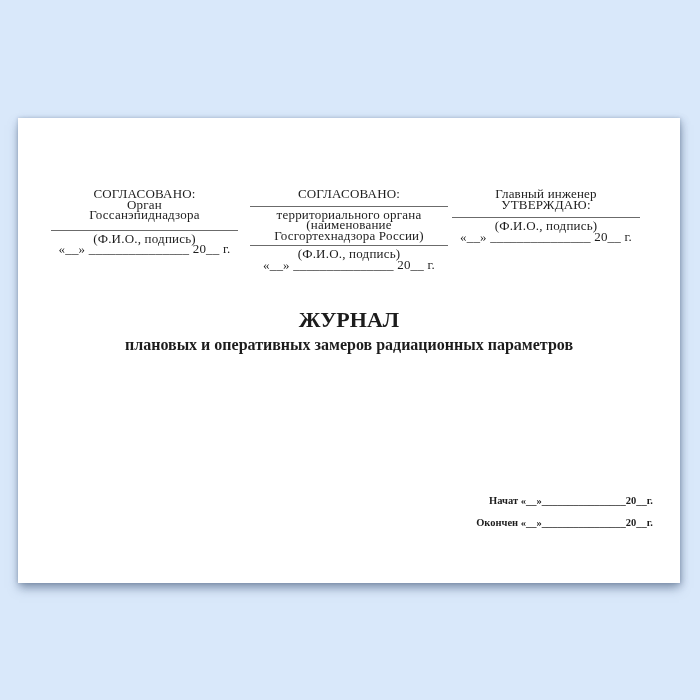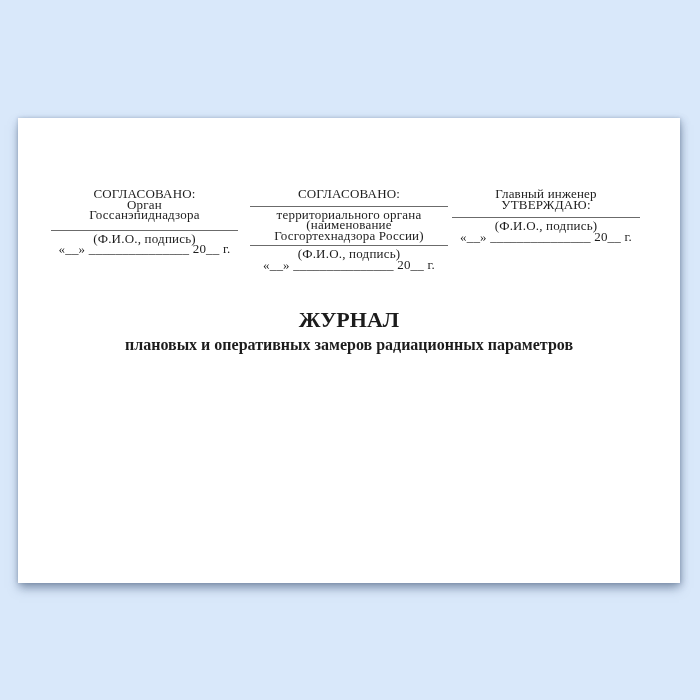--- a/index.html
+++ b/index.html
@@ -88,15 +88,19 @@
       <div class="rule"></div>
       <div>(Ф.И.О., подпись)</div>
       <div>«__» _______________ 20__ г.</div>
     </div>
 
     <div class="title-block">
       <div class="title-main">ЖУРНАЛ</div>
       <div class="title-sub first">плановых и оперативных замеров радиационных параметров</div>
     </div>
 
+    <div class="footer">
+      <div class="frow">Начат «__»________________20__г.</div>
+      <div class="frow">Окончен «__»________________20__г.</div>
+    </div>
 
   </div>
 </div>
 
 </body></html>

